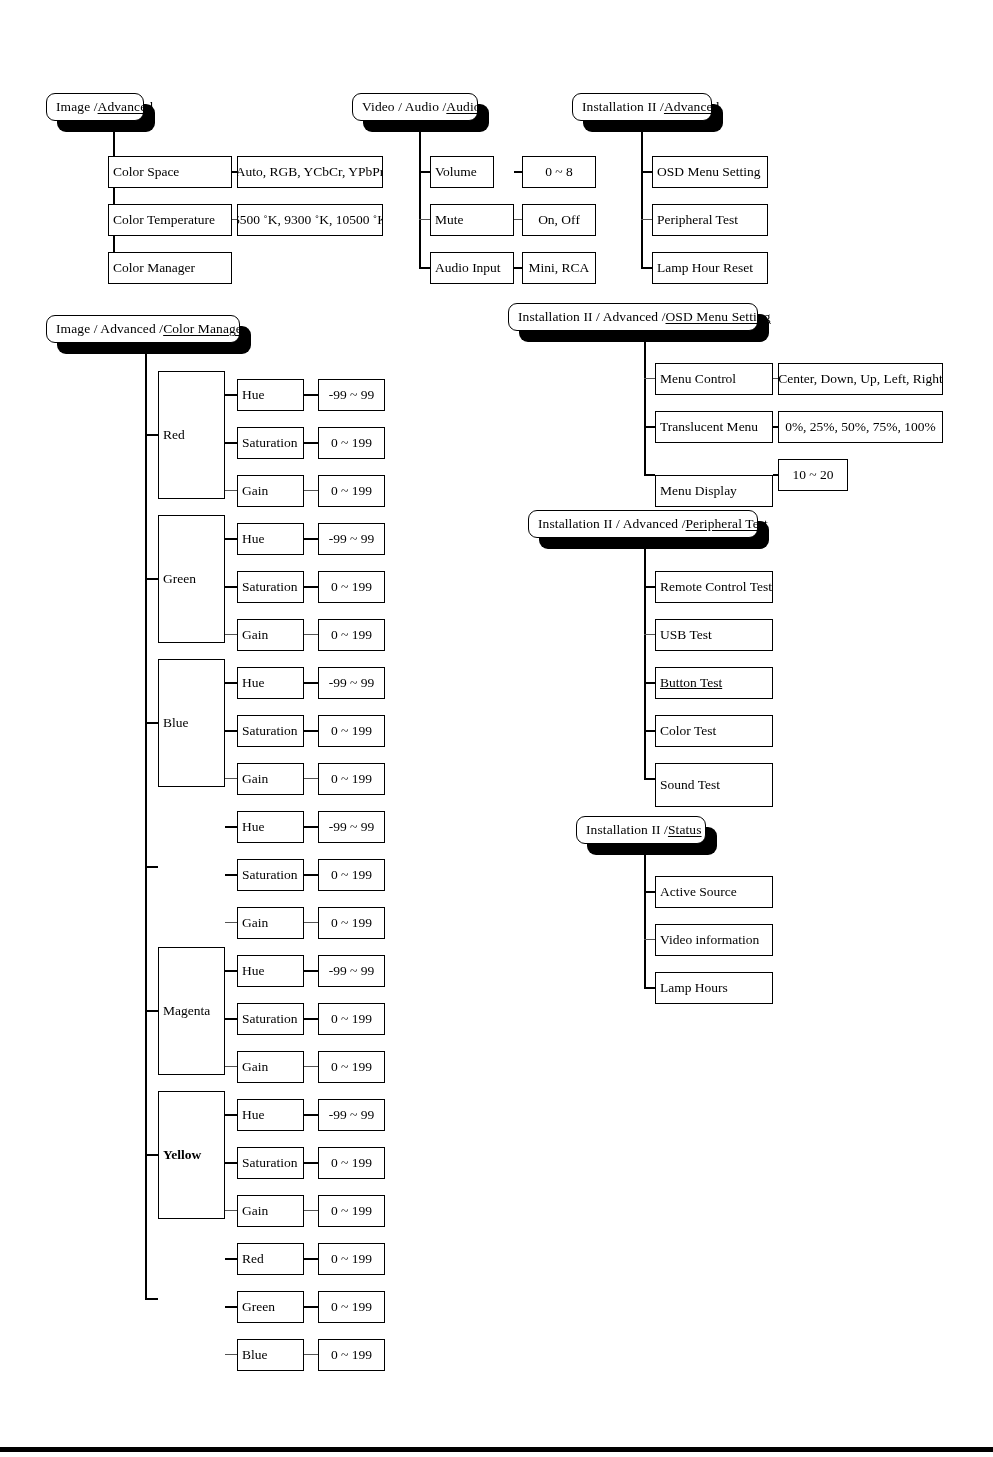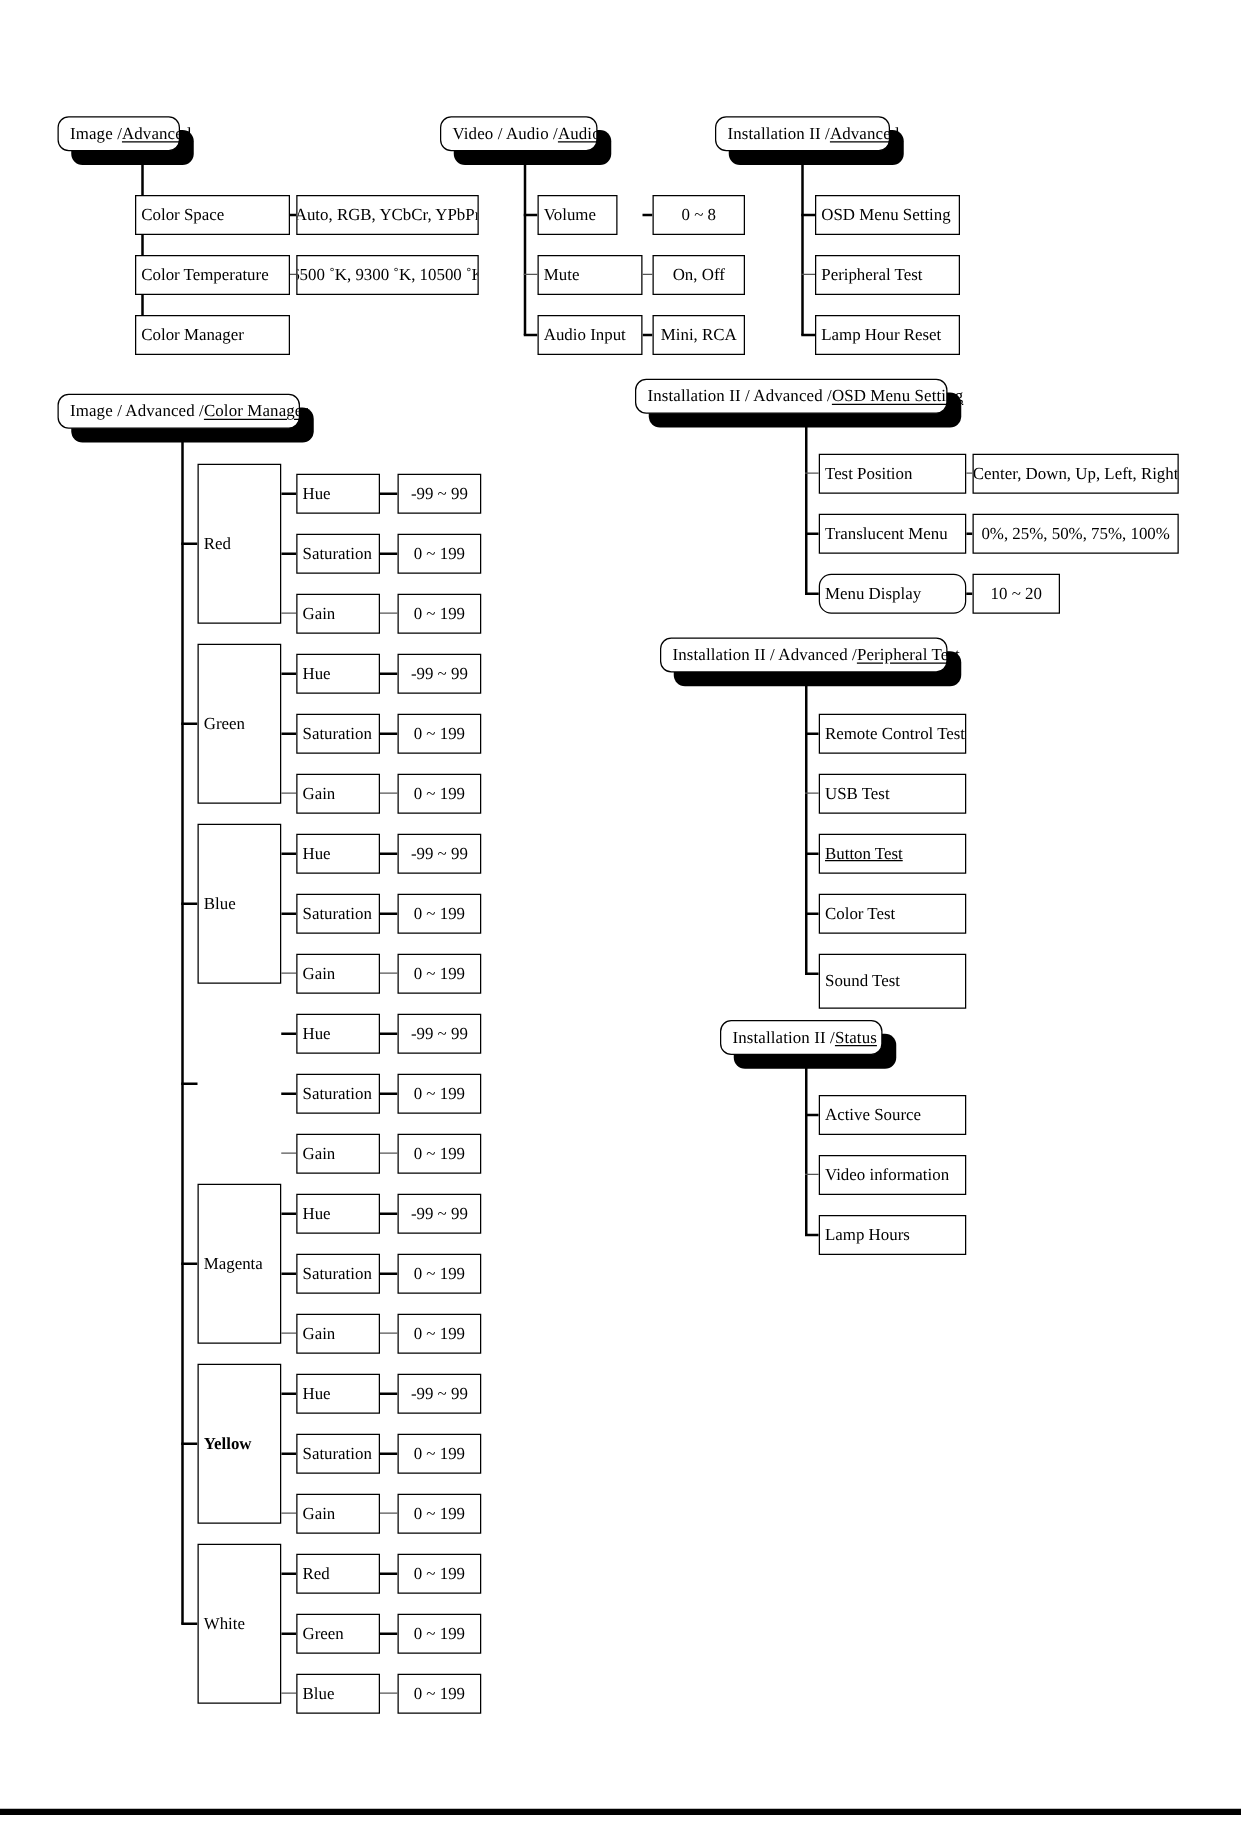--- a/index.html
+++ b/index.html
@@ -319,23 +319,20 @@
       <span class="lbl">0 ~ 199</span>
     </div>
     <div class="hline thin" style="left: 225px; top: 1210px; width: 12px;"></div>
     <div class="box" style="left: 237px; top: 1195px; width: 67px; height: 32px;">
       <span class="lbl">Gain</span>
     </div>
     <div class="hline thin" style="left: 304px; top: 1210px; width: 14px;"></div>
     <div class="box center" style="left: 318px; top: 1195px; width: 67px; height: 32px;">
       <span class="lbl">0 ~ 199</span>
     </div>
-    <div class="box" style="left: 158px; top: 1235px; width: 67px; height: 128px;">
-      <span class="lbl">White</span>
-    </div>
     <div class="hline" style="left: 145px; top: 1298px; width: 13px;"></div>
     <div class="hline" style="left: 225px; top: 1258px; width: 12px;"></div>
     <div class="box" style="left: 237px; top: 1243px; width: 67px; height: 32px;">
       <span class="lbl">Red</span>
     </div>
     <div class="hline" style="left: 304px; top: 1258px; width: 14px;"></div>
     <div class="box center" style="left: 318px; top: 1243px; width: 67px; height: 32px;">
       <span class="lbl">0 ~ 199</span>
     </div>
     <div class="hline" style="left: 225px; top: 1306px; width: 12px;"></div>
@@ -356,36 +353,36 @@
     </div>
     <div class="vline" style="left: 145px; top: 343px; height: 956px;"></div>
     <div class="hdr-shadow" style="left: 519px; top: 314px; width: 250px;"></div>
     <div class="hdr" style="left: 508px; top: 303px; width: 250px;">
       <span class="hdr-txt">Installation II / Advanced / </span>
       <span class="hdr-txt u">OSD Menu Setting</span>
     </div>
     <div class="vline" style="left: 644px; top: 331px; height: 144px;"></div>
     <div class="hline thin" style="left: 644px; top: 378px; width: 11px;"></div>
     <div class="box" style="left: 655px; top: 363px; width: 118px; height: 32px;">
-      <span class="lbl">Test Position</span>
+      <span class="lbl">Menu Control</span>
     </div>
     <div class="hline thin" style="left: 773px; top: 378px; width: 5px;"></div>
     <div class="box center" style="left: 778px; top: 363px; width: 165px; height: 32px;">
       <span class="lbl">Center, Down, Up, Left, Right</span>
     </div>
     <div class="hline" style="left: 644px; top: 426px; width: 11px;"></div>
     <div class="box" style="left: 655px; top: 411px; width: 118px; height: 32px;">
       <span class="lbl">Translucent Menu</span>
     </div>
     <div class="hline" style="left: 773px; top: 426px; width: 5px;"></div>
     <div class="box center" style="left: 778px; top: 411px; width: 165px; height: 32px;">
       <span class="lbl">0%, 25%, 50%, 75%, 100%</span>
     </div>
     <div class="hline" style="left: 644px; top: 474px; width: 11px;"></div>
-    <div class="box" style="left: 655px; top: 459px; width: 118px; height: 32px; border-radius: 10px;">
+    <div class="box" style="left: 655px; top: 475px; width: 118px; height: 32px;">
       <span class="lbl">Menu Display</span>
     </div>
     <div class="hline" style="left: 773px; top: 474px; width: 5px;"></div>
     <div class="box center" style="left: 778px; top: 459px; width: 70px; height: 32px;">
       <span class="lbl">10 ~ 20</span>
     </div>
     <div class="hdr-shadow" style="left: 539px; top: 521px; width: 230px;"></div>
     <div class="hdr" style="left: 528px; top: 510px; width: 230px;">
       <span class="hdr-txt">Installation II / Advanced / </span>
       <span class="hdr-txt u">Peripheral Test</span>

